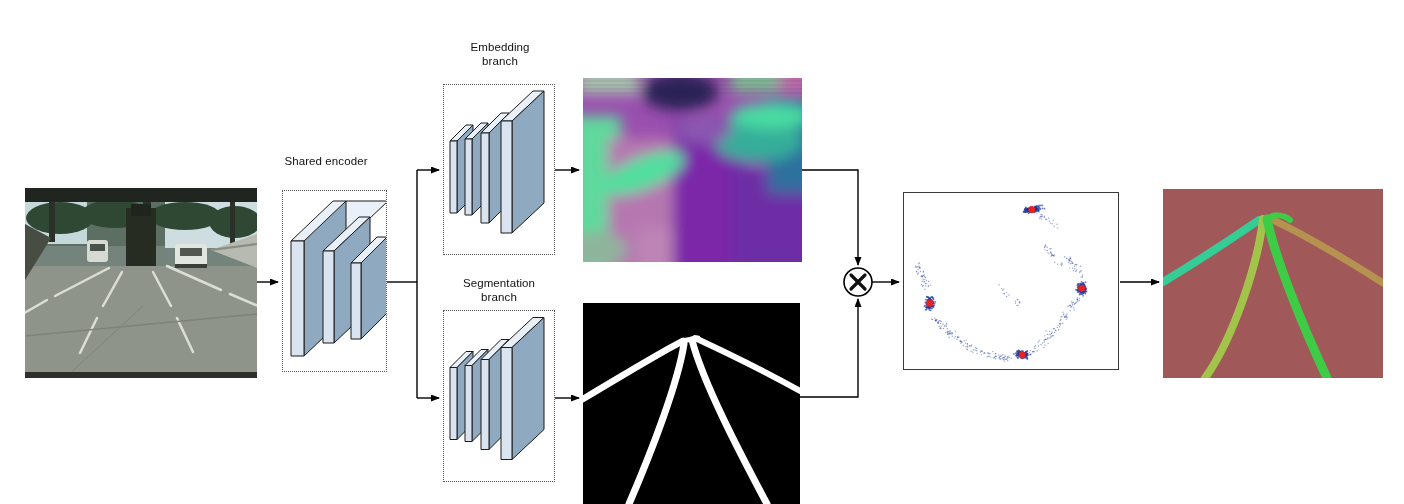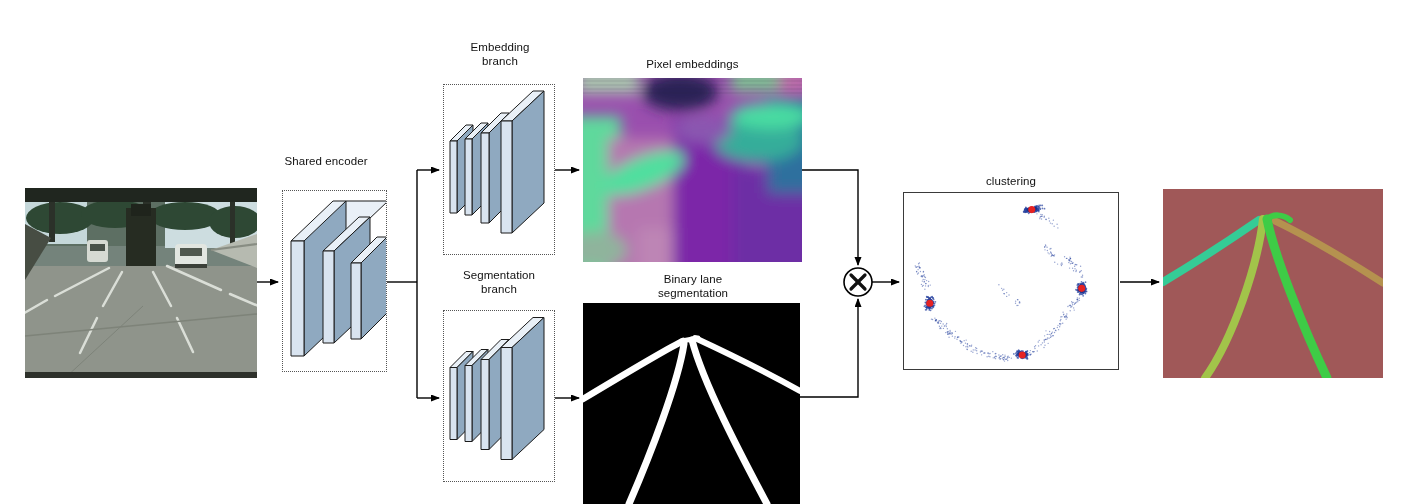--- a/index.html
+++ b/index.html
@@ -99,21 +99,20 @@
         <polygon points="37,48 57,28 65,28 45,48" fill="#e9f0f7"></polygon>
         <polygon points="45,48 65,28 65,118 45,138" fill="#8fa9c0"></polygon>
         <rect x="37" y="48" width="8" height="90" fill="#d9e4f0"></rect>
         <polygon points="57,36 89,6 100,6 68,36" fill="#e9f0f7"></polygon>
         <polygon points="68,36 100,6 100,118 68,148" fill="#8fa9c0"></polygon>
         <rect x="57" y="36" width="11" height="112" fill="#d9e4f0"></rect>
       </g>
     </svg>
   </div>
 
-  <div class="lbl" style="left:583px;top:57px;width:219px">Pixel embeddings</div>
   <div class="img-frame" style="left:583px;top:78px;width:219px;height:184px">
     <svg width="219" height="184" viewBox="0 0 219 184">
       <defs>
         <filter id="peb" x="-25%" y="-25%" width="150%" height="150%">
           <feGaussianBlur stdDeviation="7"></feGaussianBlur>
         </filter>
       </defs>
       <rect width="219" height="184" fill="#9a4fae"></rect>
       <g filter="url(#peb)">
         <rect x="-12" y="38" width="50" height="165" fill="#5fd99c"></rect>
@@ -134,55 +133,53 @@
       </g>
       <g stroke="#2b2b40" stroke-width="1" opacity="0.14">
         <line x1="0" y1="3" x2="219" y2="3"></line>
           <line x1="0" y1="7" x2="219" y2="7"></line>
         <line x1="0" y1="11" x2="219" y2="11"></line>
           <line x1="0" y1="15" x2="219" y2="15"></line>
       </g>
     </svg>
   </div>
 
-  <div class="lbl" style="left:453px;top:268px;width:92px">Segmentation branch</div>
+  <div class="lbl" style="left:453px;top:276px;width:92px">Segmentation branch</div>
   <div class="dotted-box" style="left:443px;top:310px;width:112px;height:172px">
     <svg width="110" height="170" viewBox="0 0 110 169">
       <g stroke="#1b1b1b" stroke-width="1" stroke-linejoin="round">
         <polygon points="6,56 22,40 29,40 13,56" fill="#e9f0f7"></polygon>
         <polygon points="13,56 29,40 29,112 13,128" fill="#8fa9c0"></polygon>
         <rect x="6" y="56" width="7" height="72" fill="#d9e4f0"></rect>
         <polygon points="21,54 37,38 44,38 28,54" fill="#e9f0f7"></polygon>
         <polygon points="28,54 44,38 44,114 28,130" fill="#8fa9c0"></polygon>
         <rect x="21" y="54" width="7" height="76" fill="#d9e4f0"></rect>
         <polygon points="37,48 57,28 65,28 45,48" fill="#e9f0f7"></polygon>
         <polygon points="45,48 65,28 65,118 45,138" fill="#8fa9c0"></polygon>
         <rect x="37" y="48" width="8" height="90" fill="#d9e4f0"></rect>
         <polygon points="57,36 89,6 100,6 68,36" fill="#e9f0f7"></polygon>
         <polygon points="68,36 100,6 100,118 68,148" fill="#8fa9c0"></polygon>
         <rect x="57" y="36" width="11" height="112" fill="#d9e4f0"></rect>
       </g>
     </svg>
   </div>
 
-  <div class="lbl" style="left:638px;top:272px;width:110px">Binary lane segmentation</div>
   <div class="img-frame" style="left:583px;top:303px;width:217px;height:201px">
     <svg width="217" height="201" viewBox="0 0 217 201">
       <rect width="217" height="201" fill="#000000"></rect>
       <g stroke="#ffffff" fill="none" stroke-linecap="round">
         <path d="M100,38 C85,45 40,72 0,96" stroke-width="6.5"></path>
         <path d="M101,41 C95,80 68,150 46,201" stroke-width="7"></path>
         <path d="M109,37 C120,80 158,152 184,201" stroke-width="7"></path>
         <path d="M112,35 C140,48 185,70 217,88" stroke-width="6"></path>
         <path d="M99,38 L115,35" stroke-width="5"></path>
       </g>
     </svg>
   </div>
 
-  <div class="lbl" style="left:903px;top:174px;width:216px">clustering</div>
   <div id="clustering-box" style="left:903px;top:192px;width:216px;height:178px">
     <svg width="213" height="175" viewBox="0 0 216 178" id="scatter-svg">
         <circle cx="26.4" cy="93.7" r="0.7" fill="#2843a0" fill-opacity="0.5"></circle>
         <circle cx="14.0" cy="78.0" r="0.7" fill="#2843a0" fill-opacity="0.5"></circle>
         <circle cx="18.4" cy="94.9" r="0.7" fill="#2843a0" fill-opacity="0.5"></circle>
         <circle cx="15.3" cy="71.1" r="0.7" fill="#2843a0" fill-opacity="0.5"></circle>
         <circle cx="14.9" cy="74.5" r="0.7" fill="#2843a0" fill-opacity="0.5"></circle>
         <circle cx="11.8" cy="75.3" r="0.7" fill="#2843a0" fill-opacity="0.5"></circle>
         <circle cx="12.5" cy="79.8" r="0.7" fill="#2843a0" fill-opacity="0.5"></circle>
         <circle cx="21.6" cy="94.5" r="0.7" fill="#2843a0" fill-opacity="0.5"></circle>

